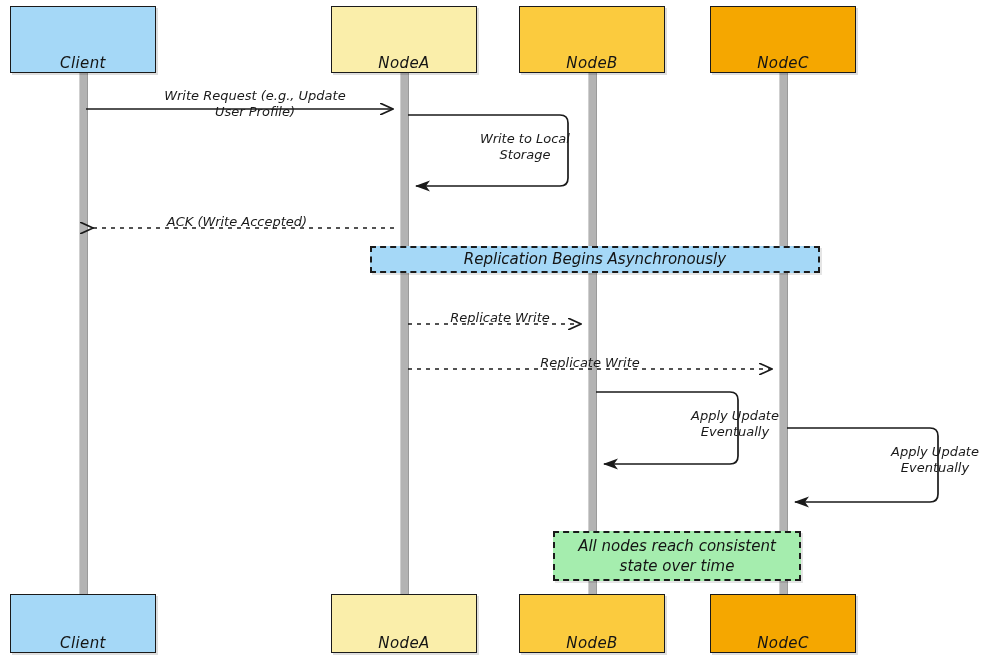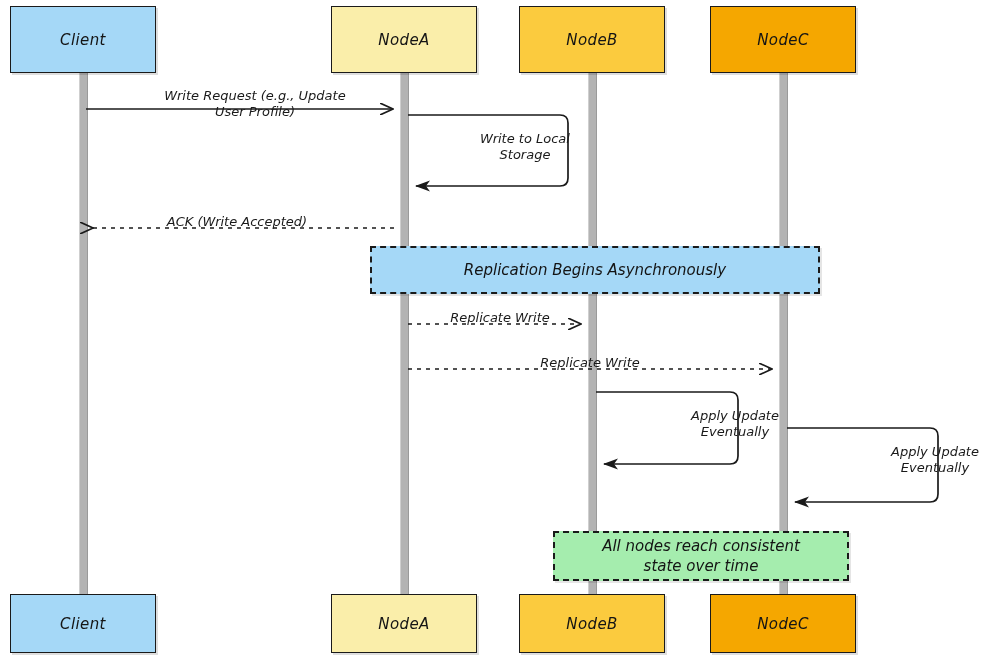--- a/index.html
+++ b/index.html
@@ -23,21 +23,21 @@
     background: #b3b3b3;
     border-left: 1px solid #cfcfcf;
     border-right: 1px solid #9a9a9a;
     z-index: 1;
   }
   .participant {
     position: absolute;
     box-sizing: border-box;
     border: 1.6px solid #1a1a1a;
     display: flex;
-    align-items: center;
+    align-items: flex-end;
     justify-content: center;
     z-index: 3;
     box-shadow: 2px 2px 0 rgba(0,0,0,0.13);
   }
   .participant span {
     font-family: "DejaVu Sans", sans-serif;
     font-size: 15px;
     color: #141414;
     letter-spacing: 0.4px;
     font-style: italic;
@@ -138,24 +138,24 @@
   <div class="msg-label" style="left:445px; top:131px; width:160px;">Write to Local
 Storage</div>
   <div class="msg-label" style="left:132px; top:214px; width:210px;">ACK (Write Accepted)</div>
   <div class="msg-label" style="left:420px; top:310px; width:160px;">Replicate Write</div>
   <div class="msg-label" style="left:510px; top:355px; width:160px;">Replicate Write</div>
   <div class="msg-label" style="left:655px; top:408px; width:160px;">Apply Update
 Eventually</div>
   <div class="msg-label" style="left:855px; top:444px; width:160px;">Apply Update
 Eventually</div>
 
-  <div class="note" style="left:370px; top:246px; width:450px; height:48px; background:#a5d8f7;">
+  <div class="note" style="left:370px; top:246px; width:450px; height:27px; background:#a5d8f7;">
     <span>Replication Begins Asynchronously</span>
   </div>
-  <div class="note" style="left:553px; top:531px; width:296px; height:50px; background:#a5edae;">
+  <div class="note" style="left:553px; top:531px; width:248px; height:50px; background:#a5edae;">
     <span style="white-space:pre-line;">All nodes reach consistent
 state over time</span>
   </div>
 
   <div class="participant" style="left:10px; top:6px; width:146px; height:67px; background:#a5d8f7;">
     <span>Client</span>
   </div>
   <div class="participant" style="left:331px; top:6px; width:146px; height:67px; background:#faeeaa;">
     <span>NodeA</span>
   </div>

